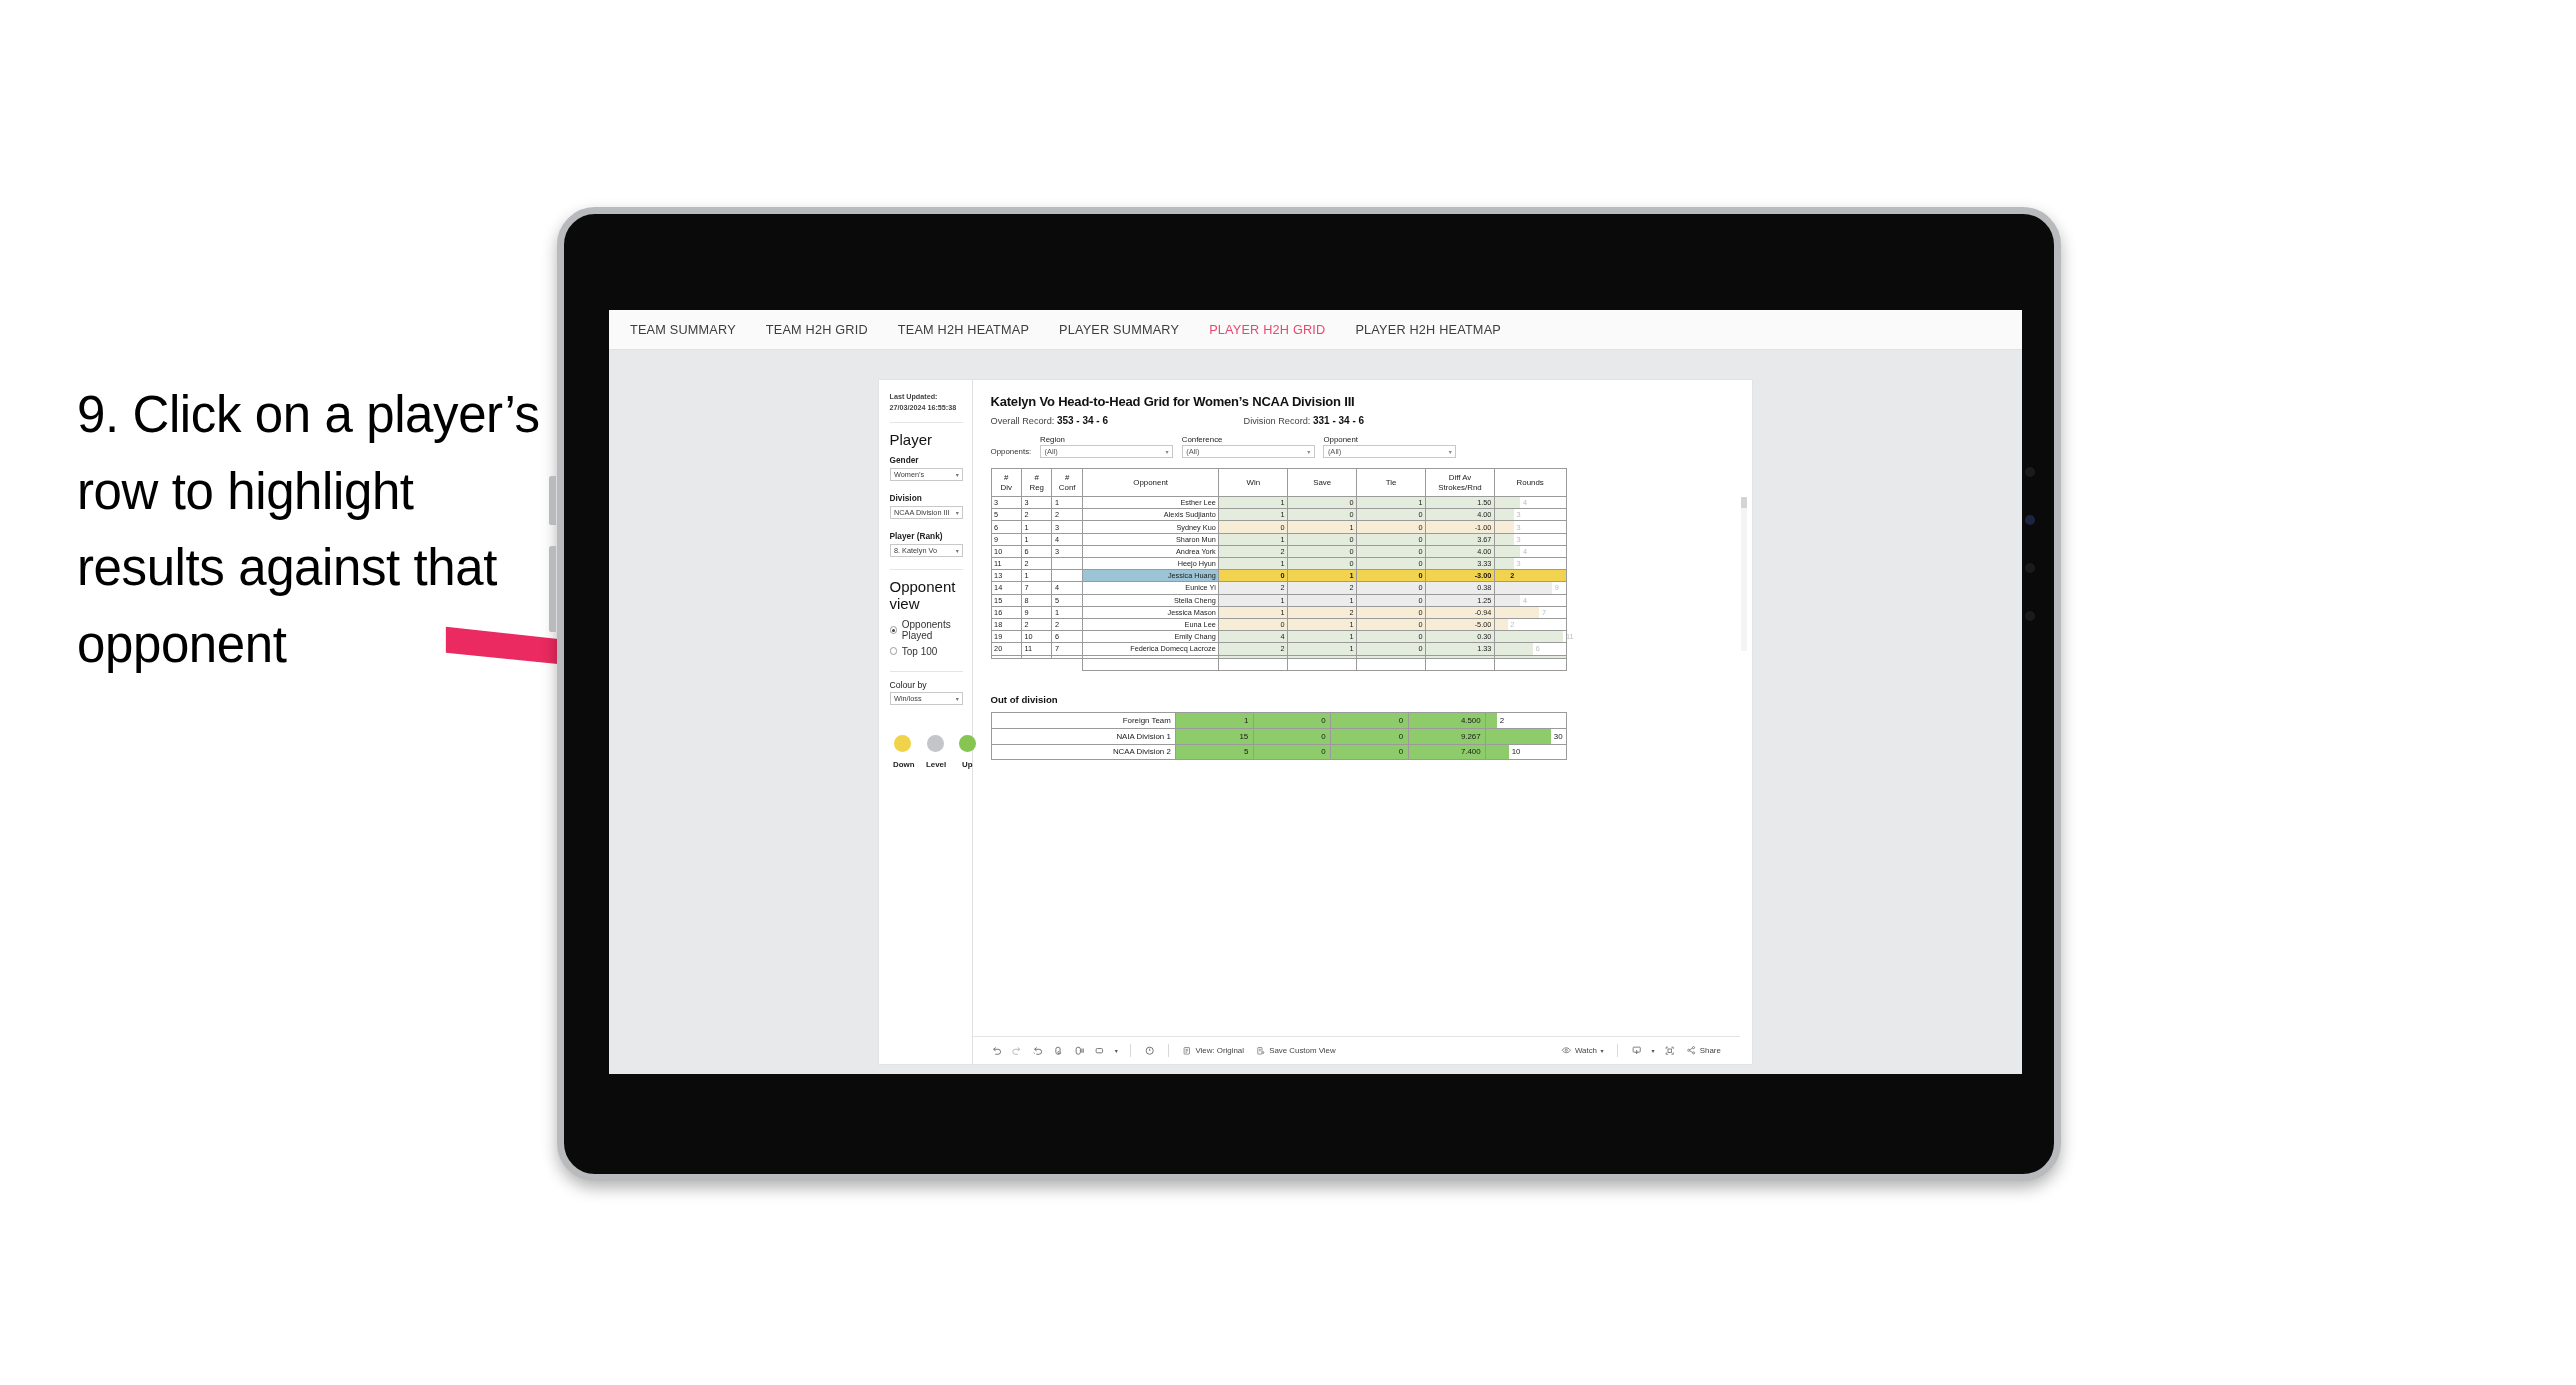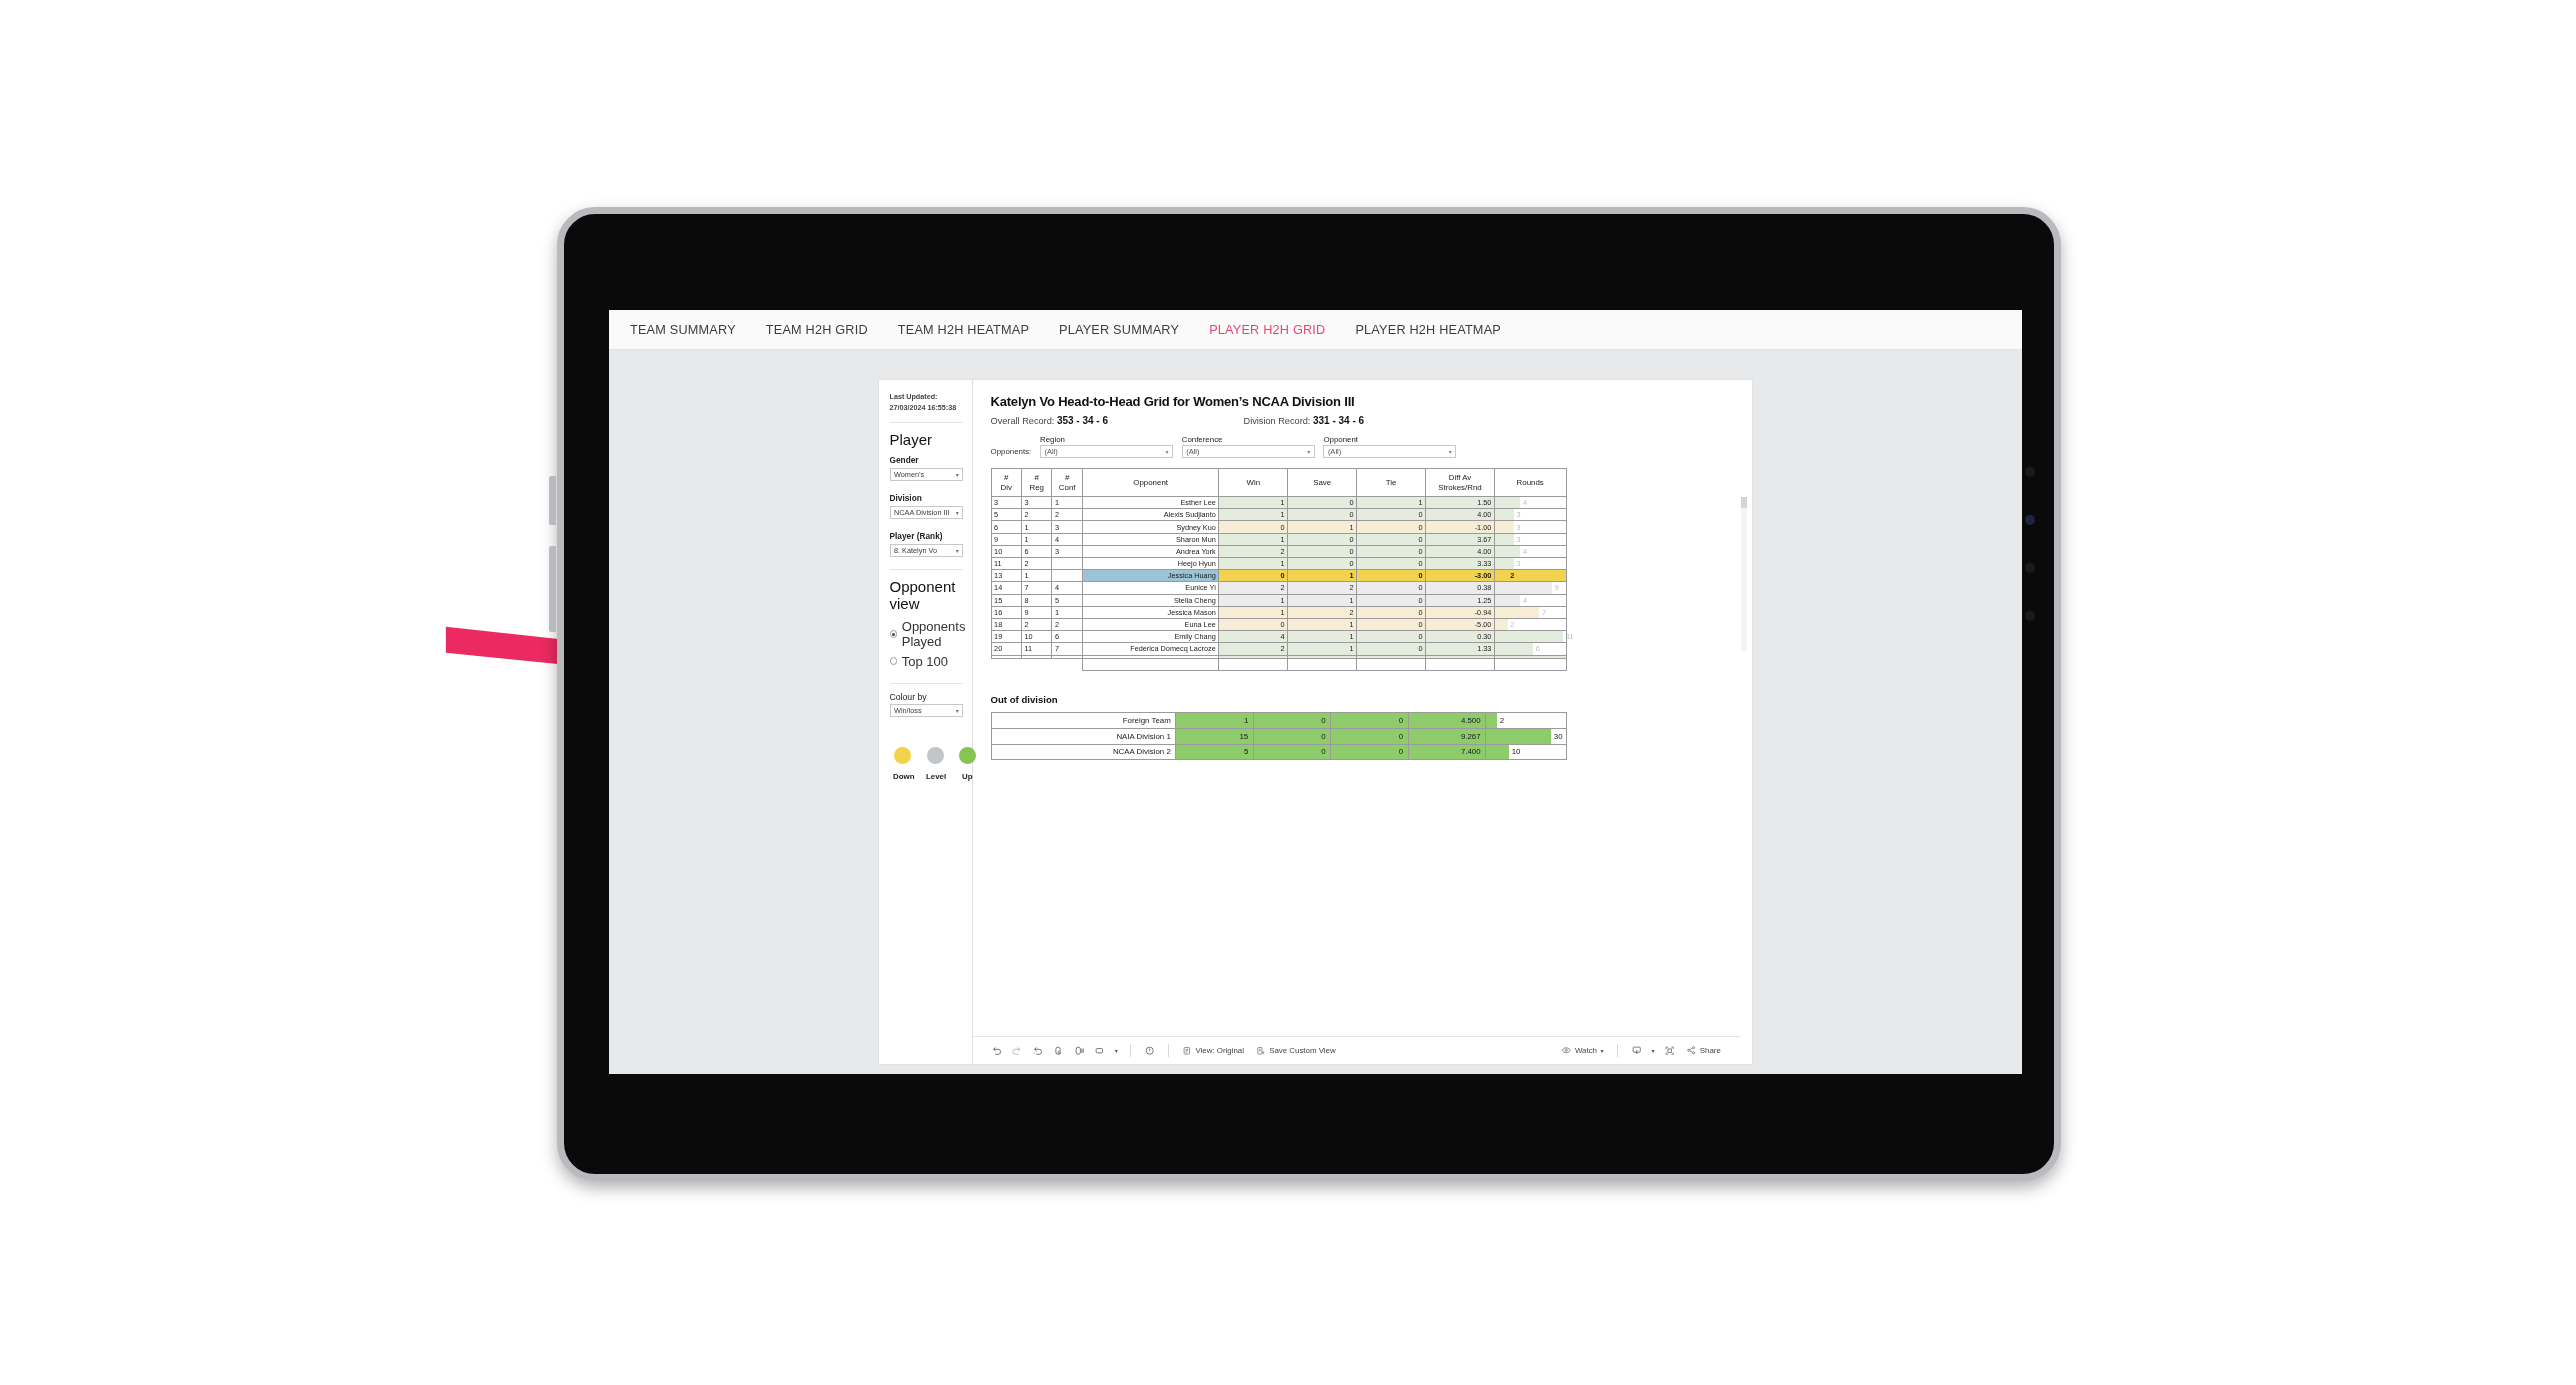--- a/index.html
+++ b/index.html
@@ -130,21 +130,21 @@
   .fselect .caret { margin-left: auto; font-size: 6.1px; color: #777; }
   .radio-row { display: flex; align-items: center; gap: 4.4px; margin-top: 4.4px; }
   .radio {
     width: 7.9px; height: 7.9px; border: 0.9px solid #9a9a9a;
     border-radius: 50%; background: #fff; flex: none;
     display: flex; align-items: center; justify-content: center;
   }
   .radio.on::after {
     content: ""; width: 3.5px; height: 3.5px; border-radius: 50%; background: #444;
   }
-  .radio-label { font-size: 13px; color: #333; }
+  .radio-label { font-size: 10px; color: #333; }
   .legend { display: flex; gap: 14px; margin-top: 30px; padding-left: 3.5px; }
   .legend-item { text-align: center; width: 19px; }
   .dot { width: 16.6px; height: 16.6px; border-radius: 50%; margin: 0 auto 7.9px; }
   .legend-label { font-size: 7.9px; color: #222; font-weight: bold; }
 
   
   .main { flex: 1; padding: 14px 15.7px 0 17.5px; position: relative; }
   .title { font-size: 13px; color: #111; font-weight: bold; letter-spacing: -0.2px; }
   .records { display: flex; margin-top: 6.1px; font-size: 9.2px; color: #444; }
   .records .rec { width: 253px; }
@@ -230,20 +230,21 @@
   .tlabel { display: flex; align-items: center; gap: 3.5px; font-size: 7.9px; color: #444; padding: 0 5.2px; }
   .tcaret { font-size: 6.1px; color: #555; }
   .spacer { flex: 1; }
   svg { display: block; }
 </style>
 </head>
 <body>
 
 <div class="stage">
 
+  <div class="annotation">9. Click on a player’s row to highlight results against that opponent</div>
 
   <div class="arrow-wrap">
     <svg width="725" height="122" viewBox="0 0 830 140">
       <polygon points="0,18 640,88 640,58 760,100 640,142 640,112 0,48" fill="#ea2a60"></polygon>
     </svg>
   </div>
 
   <div class="tablet">
     <div class="cam c1"></div>
     <div class="cam c2"></div>

